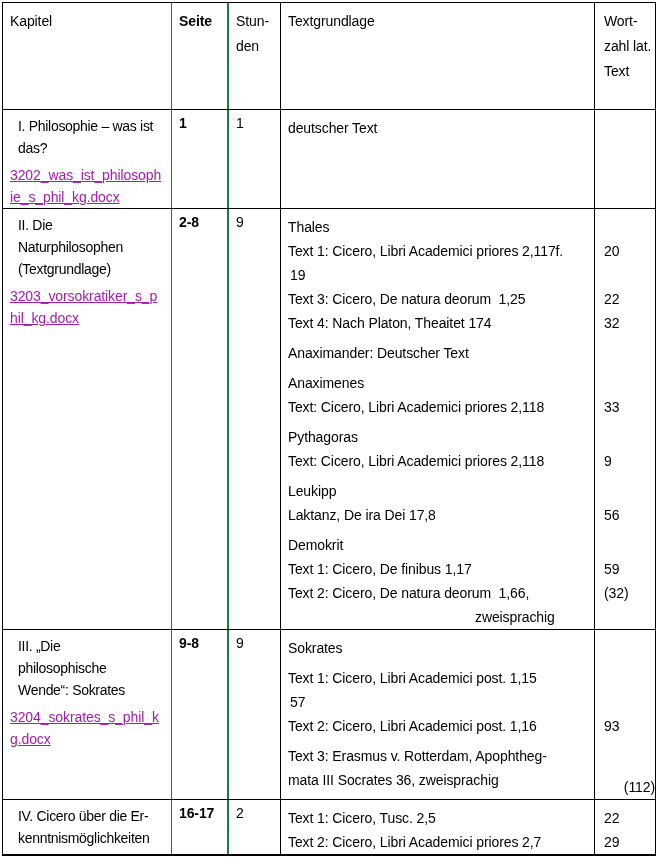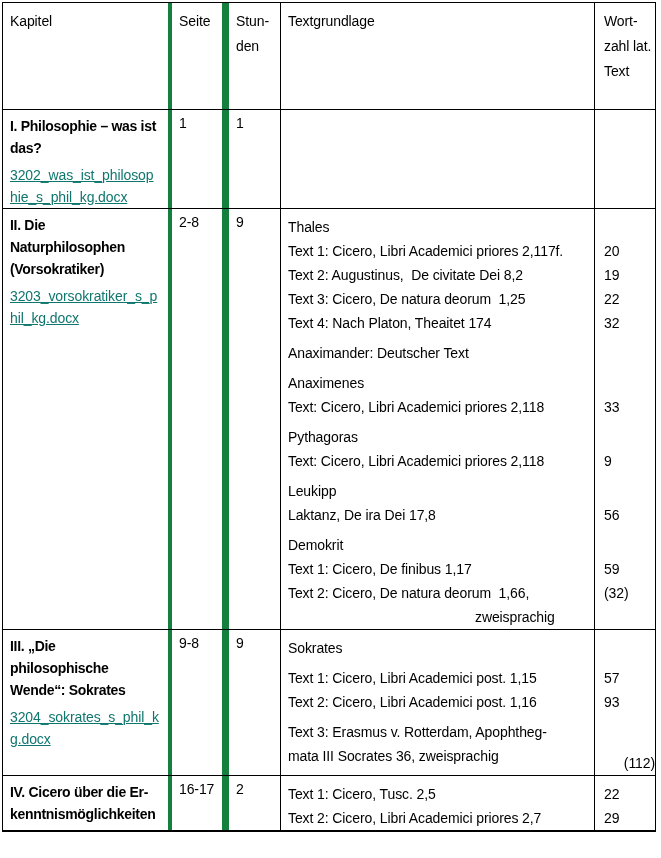--- a/index.html
+++ b/index.html
@@ -8,35 +8,35 @@
     font-family:"Liberation Sans",sans-serif;
     font-size:14px;color:#000;letter-spacing:-0.1px;
   }
   .table{
     position:absolute;left:2px;top:2px;width:654px;box-sizing:border-box;
     border:1px solid #000;border-bottom-width:2px;background:#fff;
   }
   .row{display:flex;border-bottom:1px solid #000;box-sizing:border-box;}
   .row:last-child{border-bottom:none;}
   .cell{box-sizing:border-box;}
-  .c1{width:169px;border-right:4px solid #15803d;padding:5px 7px 0 7px;}
-  .c2{width:57px;border-right:7px solid #15803d;padding:5px 3px 0 7px;}
+  .c1{width:169px;border-right:1px solid #15803d;padding:5px 7px 0 7px;}
+  .c2{width:57px;border-right:2px solid #15803d;padding:5px 3px 0 7px;font-weight:bold;}
   .c3{width:52px;border-right:1px solid #000;padding:5px 20px 0 7px;}
   .c4{flex:1;position:relative;padding:6px 0 0 0;}
   .divider{position:absolute;top:0;bottom:0;left:313px;width:1px;background:#000;}
   .hdr-row{min-height:107px;}
   .hdr-row .cell{padding-top:6px;line-height:25px;}
-  .title-line{font-weight:bold;line-height:22px;letter-spacing:-0.3px;}
+  .title-line{font-weight:normal;line-height:22px;letter-spacing:-0.3px;margin-left:8px;}
   .doc-link{
     display:block;margin-top:5px;line-height:22px;
-    color:#0f766e;text-decoration:underline;
+    color:#a21caf;text-decoration:underline;
     word-break:break-all;cursor:pointer;
   }
   .tg-line{display:flex;line-height:24px;}
-  .tg-line.gap{margin-top:6px;}
+  .tg-line.gap{margin-top:6px;flex-direction:column;}
   .tg-text{width:314px;box-sizing:border-box;padding:0 8px 0 7px;white-space:pre-wrap;}
   .tg-line.indent .tg-text{padding-left:194px;}
   .tg-num{flex:1;padding-left:9px;white-space:pre-wrap;}
   .tg-num.num-low{padding-top:7px;text-align:right;}
   .hdr-wz{line-height:25px;}
 </style>
 </head>
 <body>
 
 <div class="table">
@@ -75,32 +75,33 @@
           <span>1</span>
         </div>
         <div class="cell c3">
           <span>1</span>
         </div>
         <div class="cell c4">
           <div class="divider"></div>
           <div>
 
           <div class="tg-line">
+                <span class="tg-text">deutscher Text</span>
                 <span class="tg-num"></span>
               </div>
           </div>
         </div>
       </div>
       <div class="row body-row">
         <div class="cell c1">
           <div>
 
           <div class="title-line">II. Die</div>
             <div class="title-line">Naturphilosophen</div>
-            <div class="title-line">(Vorsokratiker)</div>
+            <div class="title-line">(Textgrundlage)</div>
           </div>
           <a class="doc-link" href="#">3203_vorsokratiker_s_phil_kg.docx</a>
         </div>
         <div class="cell c2">
           <span>2-8</span>
         </div>
         <div class="cell c3">
           <span>9</span>
         </div>
         <div class="cell c4">
@@ -109,21 +110,20 @@
 
           <div class="tg-line">
                 <span class="tg-text">Thales</span>
                 <span class="tg-num"></span>
               </div>
             <div class="tg-line">
                 <span class="tg-text">Text 1: Cicero, Libri Academici priores 2,117f.</span>
                 <span class="tg-num">20</span>
               </div>
             <div class="tg-line">
-                <span class="tg-text">Text 2: Augustinus,  De civitate Dei 8,2</span>
                 <span class="tg-num">19</span>
               </div>
             <div class="tg-line">
                 <span class="tg-text">Text 3: Cicero, De natura deorum  1,25</span>
                 <span class="tg-num">22</span>
               </div>
             <div class="tg-line">
                 <span class="tg-text">Text 4: Nach Platon, Theaitet 174</span>
                 <span class="tg-num">32</span>
               </div>

